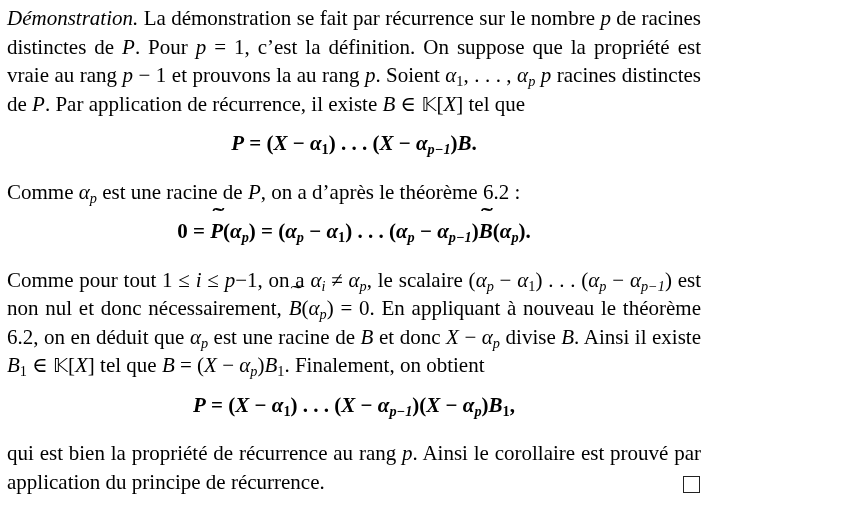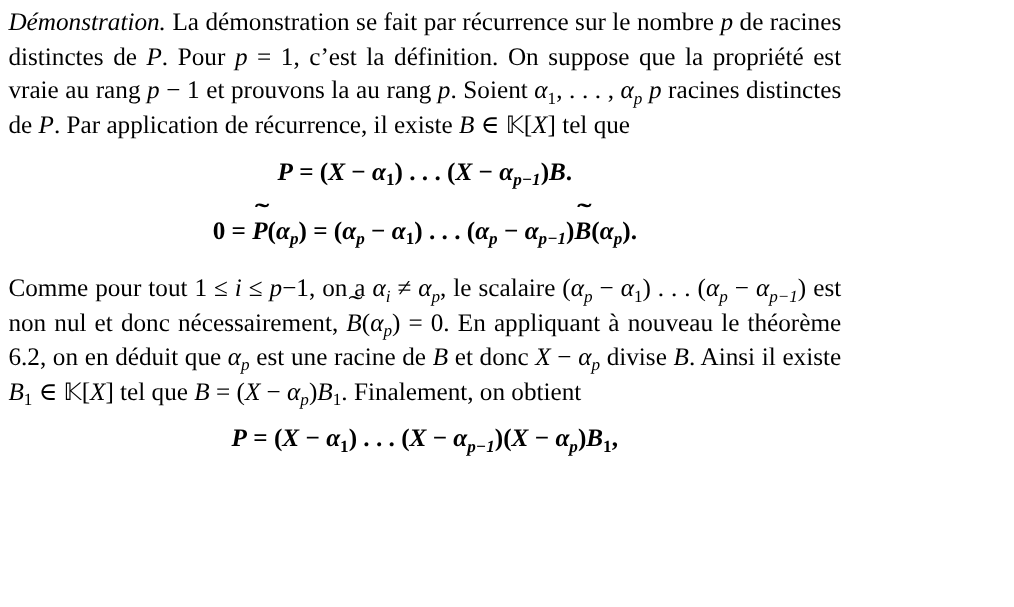--- a/index.html
+++ b/index.html
@@ -53,16 +53,18 @@
     border: 1.5px solid #222222;
     background: #ffffff;
   }
 </style>
 </head>
 <body>
 
 <div class="page">
   <p class="para"><span class="tit">Démonstration.</span><span class="rm"> La démonstration se fait par récurrence sur le nombre </span><span class="mv">p</span><span class="rm"> de racines distinctes de </span><span class="mv">P</span><span class="rm">. Pour </span><span class="mv">p</span><span class="rm"> = 1, c’est la définition. On suppose que la propriété est vraie au rang </span><span class="mv">p</span><span class="rm"> − 1 et prouvons la au rang </span><span class="mv">p</span><span class="rm">. Soient </span><span class="mv">α</span><span class="msub rm">1</span><span class="rm">, . . . , </span><span class="mv">α</span><span class="msub mit">p</span><span class="rm"> </span><span class="mv">p</span><span class="rm"> racines distinctes de </span><span class="mv">P</span><span class="rm">. Par application de récurrence, il existe </span><span class="mv">B</span><span class="rm"> ∈ </span><span class="mbb">𝕂</span><span class="rm">[</span><span class="mv">X</span><span class="rm">] tel que</span></p>
   <div class="eq"><span class="mv">P</span><span class="rm"> = (</span><span class="mv">X</span><span class="rm"> − </span><span class="mv">α</span><span class="msub rm">1</span><span class="rm">) . . . (</span><span class="mv">X</span><span class="rm"> − </span><span class="mv">α</span><span class="msub mit">p−1</span><span class="rm">)</span><span class="mv">B</span><span class="rm">.</span></div>
+  <p class="para"><span class="rm">Comme </span><span class="mv">α</span><span class="msub mit">p</span><span class="rm"> est une racine de </span><span class="mv">P</span><span class="rm">, on a d’après le théorème 6.2 :</span></p>
   <div class="eq"><span class="rm">0 = </span><span class="tld"><span class="mark">˜</span><span class="mv">P</span></span><span class="rm">(</span><span class="mv">α</span><span class="msub mit">p</span><span class="rm">) = (</span><span class="mv">α</span><span class="msub mit">p</span><span class="rm"> − </span><span class="mv">α</span><span class="msub rm">1</span><span class="rm">) . . . (</span><span class="mv">α</span><span class="msub mit">p</span><span class="rm"> − </span><span class="mv">α</span><span class="msub mit">p−1</span><span class="rm">)</span><span class="tld"><span class="mark">˜</span><span class="mv">B</span></span><span class="rm">(</span><span class="mv">α</span><span class="msub mit">p</span><span class="rm">).</span></div>
   <p class="para"><span class="rm">Comme pour tout 1 ≤ </span><span class="mv">i</span><span class="rm"> ≤ </span><span class="mv">p</span><span class="rm">−1, on a </span><span class="mv">α</span><span class="msub mit">i</span><span class="rm"> ≠ </span><span class="mv">α</span><span class="msub mit">p</span><span class="rm">, le scalaire (</span><span class="mv">α</span><span class="msub mit">p</span><span class="rm"> − </span><span class="mv">α</span><span class="msub rm">1</span><span class="rm">) . . . (</span><span class="mv">α</span><span class="msub mit">p</span><span class="rm"> − </span><span class="mv">α</span><span class="msub mit">p−1</span><span class="rm">) est non nul et donc nécessairement, </span><span class="tld"><span class="mark">˜</span><span class="mv">B</span></span><span class="rm">(</span><span class="mv">α</span><span class="msub mit">p</span><span class="rm">) = 0. En appliquant à nouveau le théorème 6.2, on en déduit que </span><span class="mv">α</span><span class="msub mit">p</span><span class="rm"> est une racine de </span><span class="mv">B</span><span class="rm"> et donc </span><span class="mv">X</span><span class="rm"> − </span><span class="mv">α</span><span class="msub mit">p</span><span class="rm"> divise </span><span class="mv">B</span><span class="rm">. Ainsi il existe </span><span class="mv">B</span><span class="msub rm">1</span><span class="rm"> ∈ </span><span class="mbb">𝕂</span><span class="rm">[</span><span class="mv">X</span><span class="rm">] tel que </span><span class="mv">B</span><span class="rm"> = (</span><span class="mv">X</span><span class="rm"> − </span><span class="mv">α</span><span class="msub mit">p</span><span class="rm">)</span><span class="mv">B</span><span class="msub rm">1</span><span class="rm">. Finalement, on obtient</span></p>
   <div class="eq"><span class="mv">P</span><span class="rm"> = (</span><span class="mv">X</span><span class="rm"> − </span><span class="mv">α</span><span class="msub rm">1</span><span class="rm">) . . . (</span><span class="mv">X</span><span class="rm"> − </span><span class="mv">α</span><span class="msub mit">p−1</span><span class="rm">)(</span><span class="mv">X</span><span class="rm"> − </span><span class="mv">α</span><span class="msub mit">p</span><span class="rm">)</span><span class="mv">B</span><span class="msub rm">1</span><span class="rm">,</span></div>
+  <p class="para last"><span class="rm">qui est bien la propriété de récurrence au rang </span><span class="mv">p</span><span class="rm">. Ainsi le corollaire est prouvé par application du principe de récurrence.</span><span class="qed"></span></p>
 </div>
 
 </body></html>

